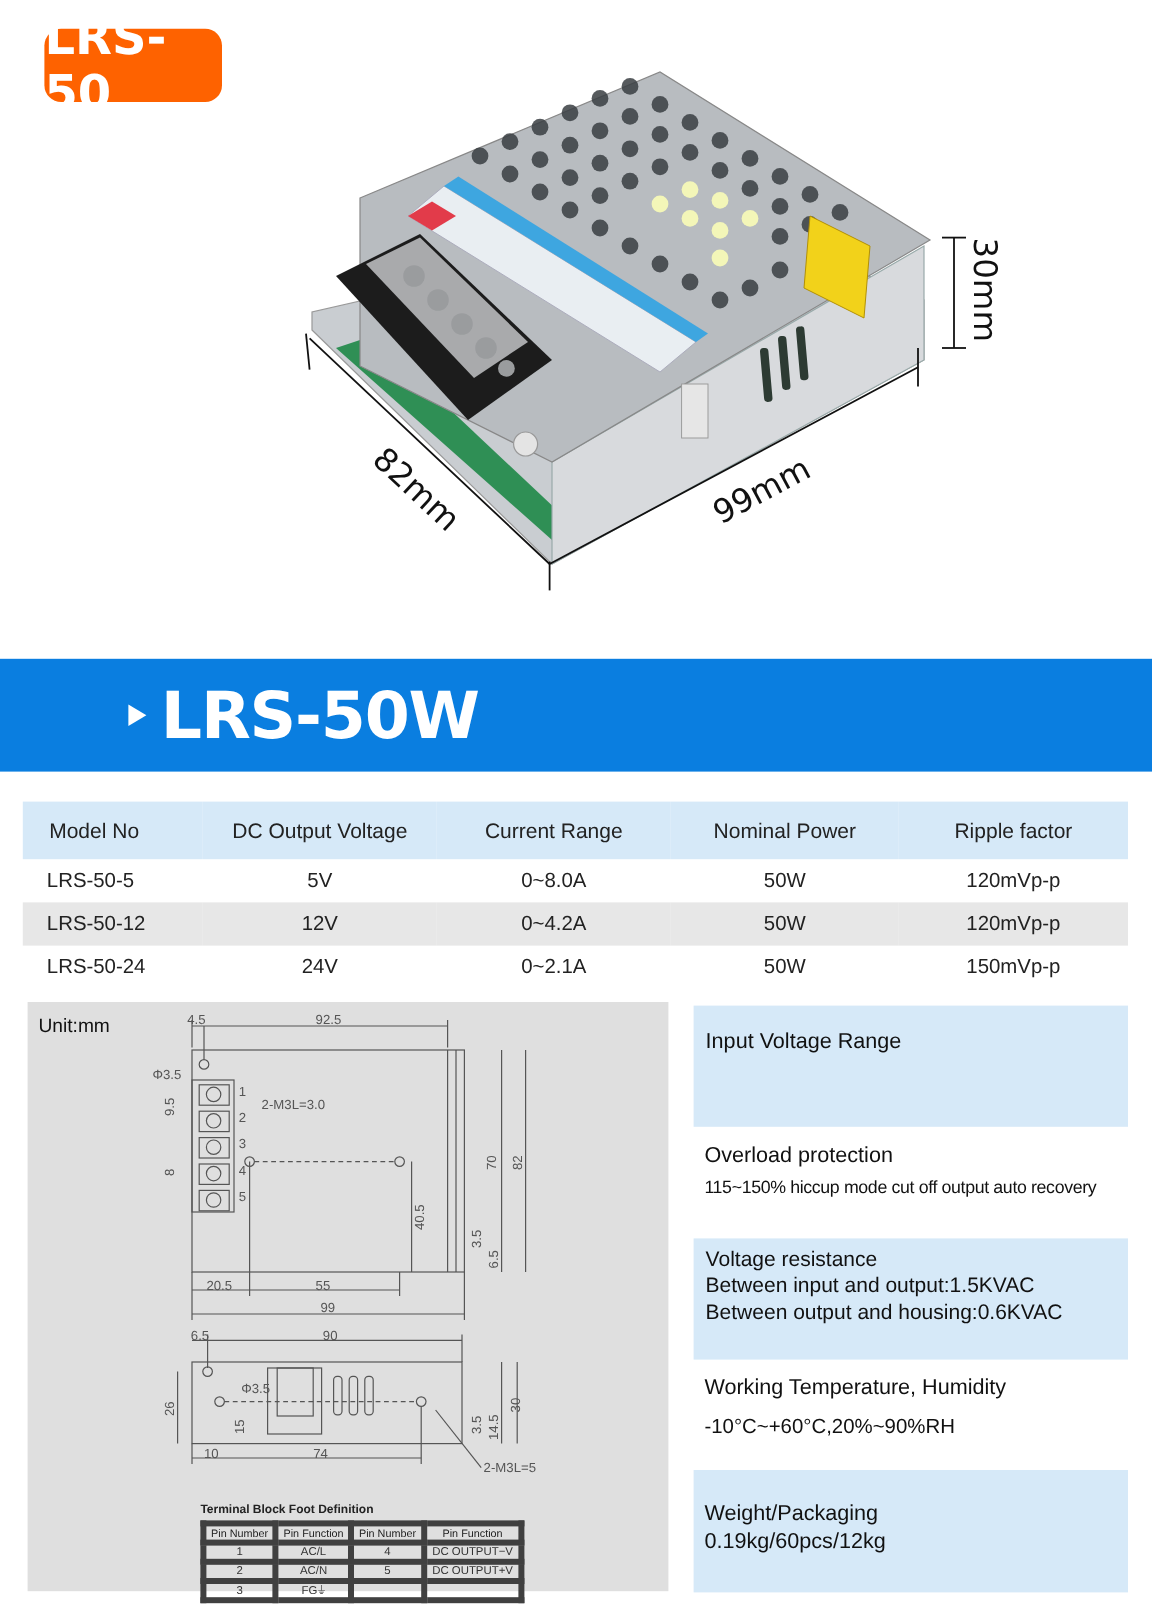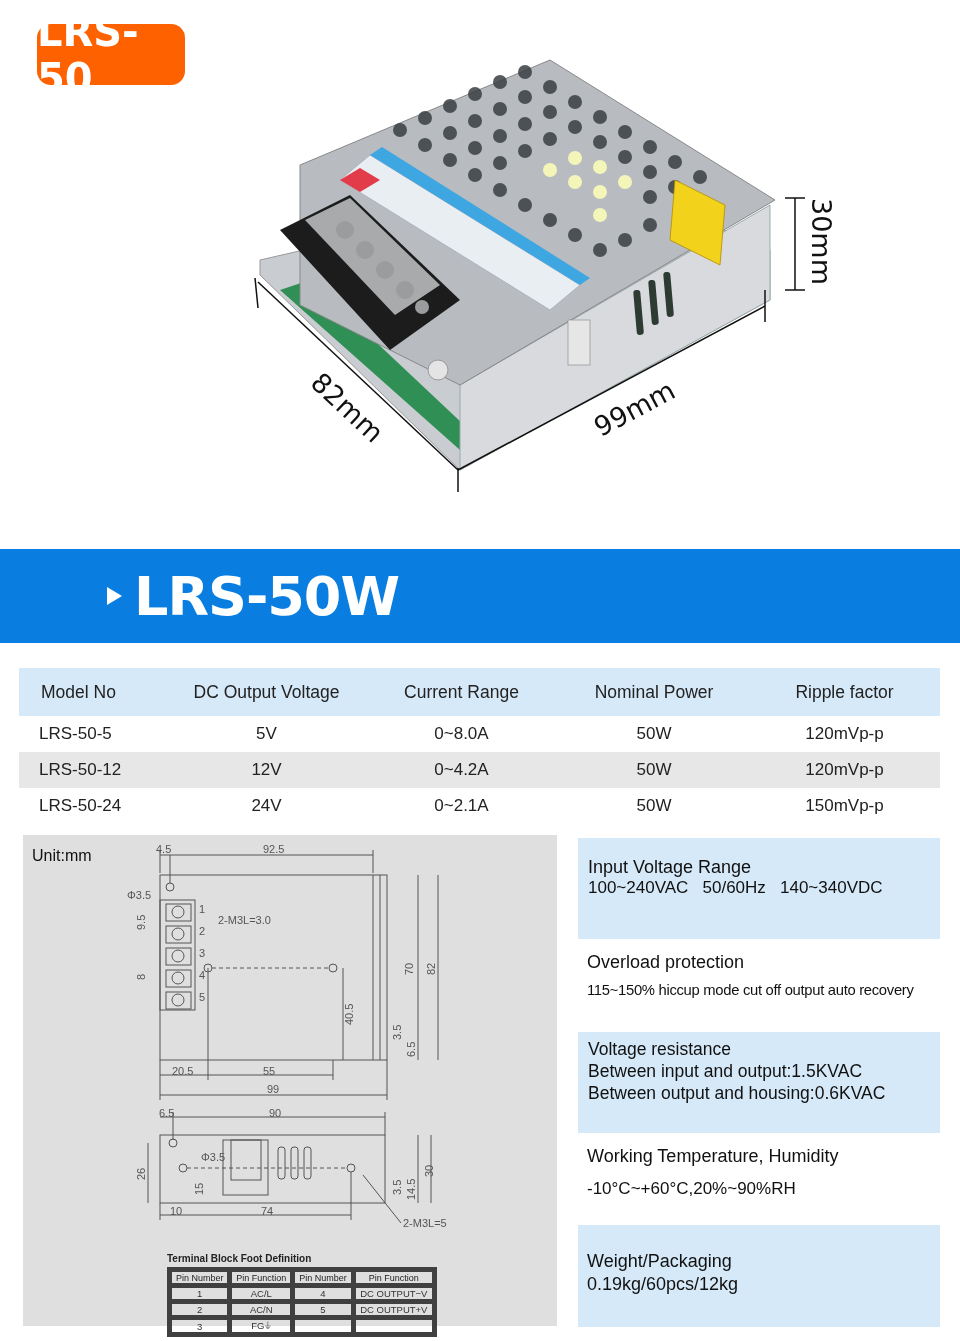--- a/index.html
+++ b/index.html
@@ -41,21 +41,21 @@
   .pins .ptitle { font-weight: bold; font-size: 10px; margin-bottom: 3px; color: #222; }
   .pins table { border-collapse: collapse; width: 270px; }
   .pins td { border: 5px solid #404040; height: 16px; text-align: center; padding: 0 2px; font-family: "Liberation Sans", sans-serif; }
   .pins tr.h td { font-size: 9px; color: #222; }
 
   .info { position: absolute; left: 578px; width: 362px; color: #111; }
   .info.blue { background: #d6e9f8; }
   .info .lbl { font-size: 18px; }
   .info .val { font-size: 17px; }
   .ib1 { top: 838px; height: 101px; padding: 19px 0 0 10px; }
-  .ib1 .lbl { } 
+  .ib1 .lbl { margin-bottom: 13px; } 
   .ib2 { top: 952px; height: 70px; padding: 0 0 0 9px; }
   .ib2 .lbl { margin-bottom: 9px; }
   .ib2 .val { font-size: 14.8px; letter-spacing: -0.3px; }
   .ib3 { top: 1032px; height: 101px; padding: 6px 0 0 10px; line-height: 22px; }
   .ib3 .lbl, .ib3 .val { font-size: 17.5px; }
   .ib4 { top: 1146px; height: 70px; padding: 0 0 0 9px; }
   .ib4 .lbl { margin-bottom: 12px; }
   .ib5 { top: 1225px; height: 102px; padding: 25px 15px 0 9px; line-height: 23px; }
   .ib5 .lbl, .ib5 .val { font-size: 18px; }
 </style>
@@ -332,21 +332,20 @@
         <td></td>
         <td></td>
       </tr>
     </tbody>
       </table>
   </div>
 </div>
 
 <div class="info blue ib1">
   <div class="lbl">Input Voltage Range</div>
-  <div class="val" style="white-space:pre;">100~240VAC   50/60Hz   140~340VDC</div>
 </div>
 <div class="info ib2">
   <div class="lbl">Overload protection</div>
   <div class="val">115~150% hiccup mode cut off output auto recovery</div>
 </div>
 <div class="info blue ib3">
   <div class="lbl">Voltage resistance</div>
   <div class="val">Between input and output:1.5KVAC</div>
   <div class="val">Between output and housing:0.6KVAC</div>
 </div>

